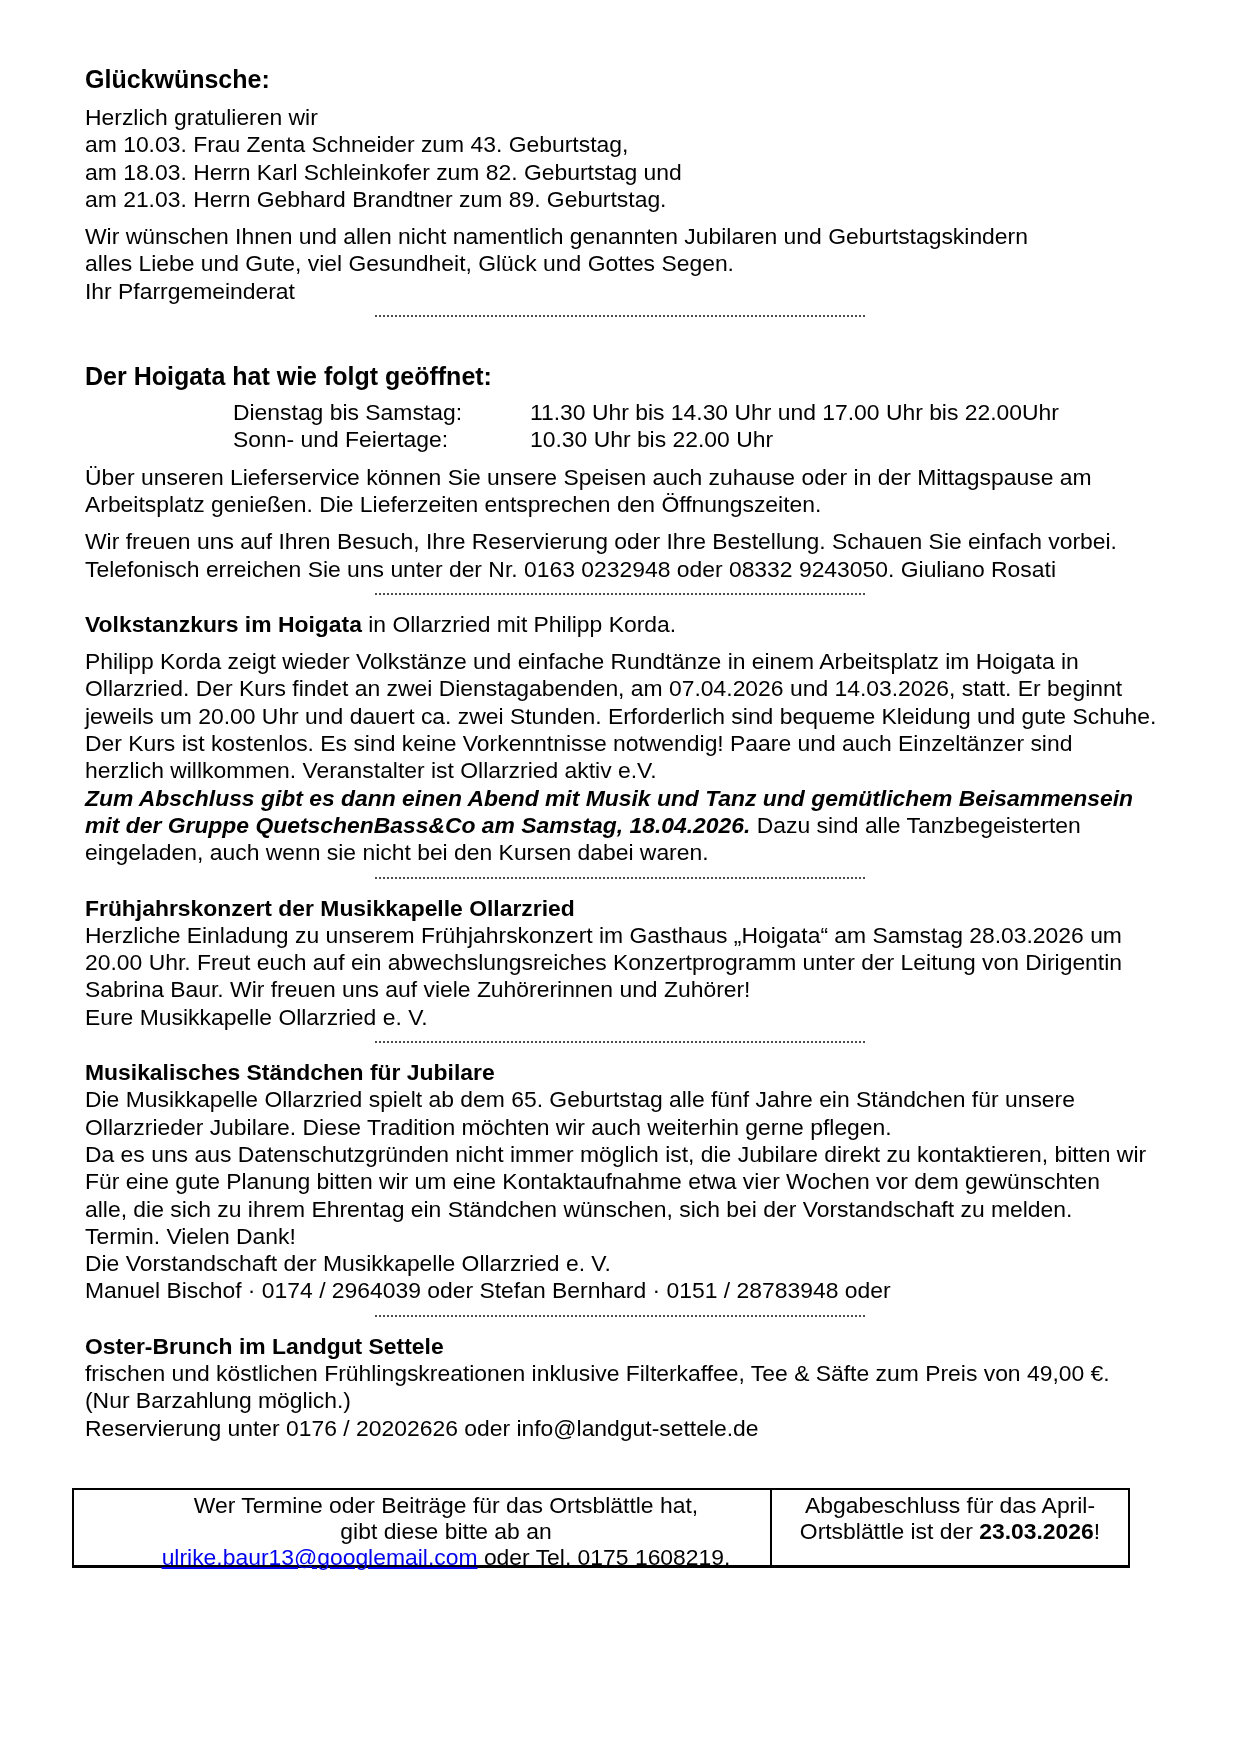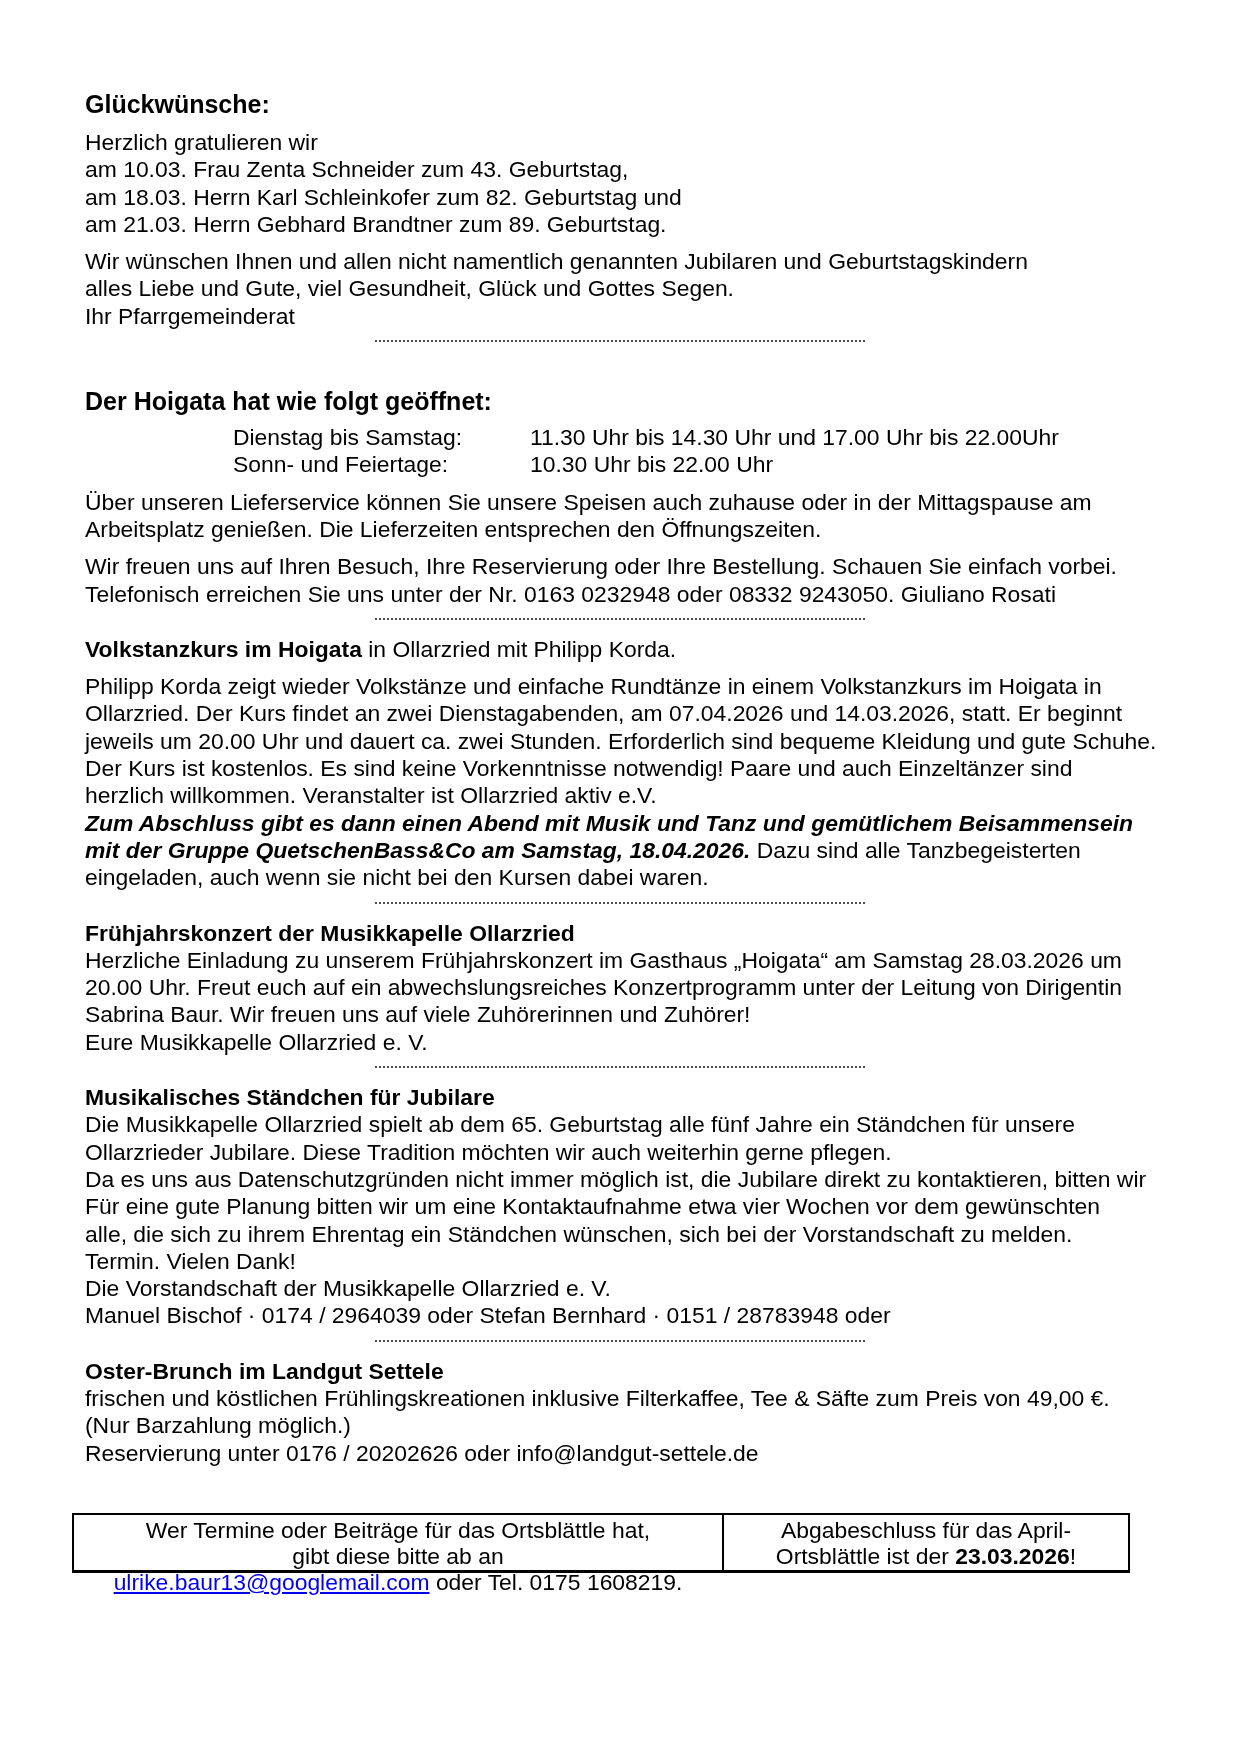--- a/index.html
+++ b/index.html
@@ -10,43 +10,44 @@
     background:var(--bg,#fff);
     color:var(--fg,#000);
     font-family:"Liberation Sans","DejaVu Sans",sans-serif;
     font-size:22.9px;
     line-height:27.3px;
     padding:64px 110px 0 85px;
     overflow:hidden;
   }
   .line{white-space:pre;}
   .sec-heading{font-weight:700;}
-  .sec-heading.lg{font-size:25px;line-height:30px;margin-top:25px;}
+  .sec-heading.lg{font-size:25px;line-height:30px;}
   .para{margin-top:10px;}
   .para.attached{margin-top:0;}
   .hours{margin:8px 0 0 148px;}
   .hours-row{display:flex;}
   .hours-label{width:297px;flex:0 0 auto;}
   .divider{
     height:0;border:0;border-top:2px dotted var(--divider,#4d4d4d);
     width:490px;margin:10px 0 0 290px;
   }
   .section{margin-top:16px;}
   .section:first-child{margin-top:0;}
   #sec-hoigata-oeffnung{margin-top:44px;}
   .seg-bold{font-weight:700;}
   .seg-bolditalic{font-weight:700;font-style:italic;}
   .seg-link{color:var(--link,#0000ee);text-decoration:underline;cursor:pointer;}
   .footer-box{
     margin:46px 0 0 -13px;
-    width:1058px;height:60px;
+    width:1058px;height:80px;
     box-sizing:border-box;
     border:2px solid var(--border,#000);
     border-bottom-width:3px;
     display:flex;
+    padding-left:48px;
   }
   .footer-cell{
     box-sizing:border-box;
     padding-top:2px;
     text-align:center;
     line-height:26px;
   }
   .footer-left{width:650px;flex:0 0 auto;border-right:2px solid var(--border,#000);}
   .footer-right{flex:1 1 auto;}
 </style>
@@ -88,21 +89,21 @@
         </div>
         <div class="para">
           <div class="line">Wir freuen uns auf Ihren Besuch, Ihre Reservierung oder Ihre Bestellung. Schauen Sie einfach vorbei.</div>
           <div class="line">Telefonisch erreichen Sie uns unter der Nr. 0163 0232948 oder 08332 9243050. Giuliano Rosati</div>
         </div>
         <div class="divider"></div>
       </section>
       <section class="section" id="sec-volkstanzkurs">
         <div class="line sec-heading-mixed"><span class="seg-bold">Volkstanzkurs im Hoigata</span><span> in Ollarzried mit Philipp Korda.</span></div>
         <div class="para">
-          <div class="line">Philipp Korda zeigt wieder Volkstänze und einfache Rundtänze in einem Volkstanzkurs im Hoigata in</div>
+          <div class="line">Philipp Korda zeigt wieder Volkstänze und einfache Rundtänze in einem Arbeitsplatz im Hoigata in</div>
           <div class="line">Ollarzried. Der Kurs findet an zwei Dienstagabenden, am 07.04.2026 und 14.03.2026, statt. Er beginnt</div>
           <div class="line">jeweils um 20.00 Uhr und dauert ca. zwei Stunden. Erforderlich sind bequeme Kleidung und gute Schuhe.</div>
           <div class="line">Der Kurs ist kostenlos. Es sind keine Vorkenntnisse notwendig! Paare und auch Einzeltänzer sind</div>
           <div class="line">herzlich willkommen. Veranstalter ist Ollarzried aktiv e.V.</div>
           <div class="line"><span class="seg-bolditalic">Zum Abschluss gibt es dann einen Abend mit Musik und Tanz und gemütlichem Beisammensein</span></div>
           <div class="line"><span class="seg-bolditalic">mit der Gruppe QuetschenBass&amp;Co am Samstag, 18.04.2026.</span><span> Dazu sind alle Tanzbegeisterten</span></div>
           <div class="line">eingeladen, auch wenn sie nicht bei den Kursen dabei waren.</div>
         </div>
         <div class="divider"></div>
       </section>

